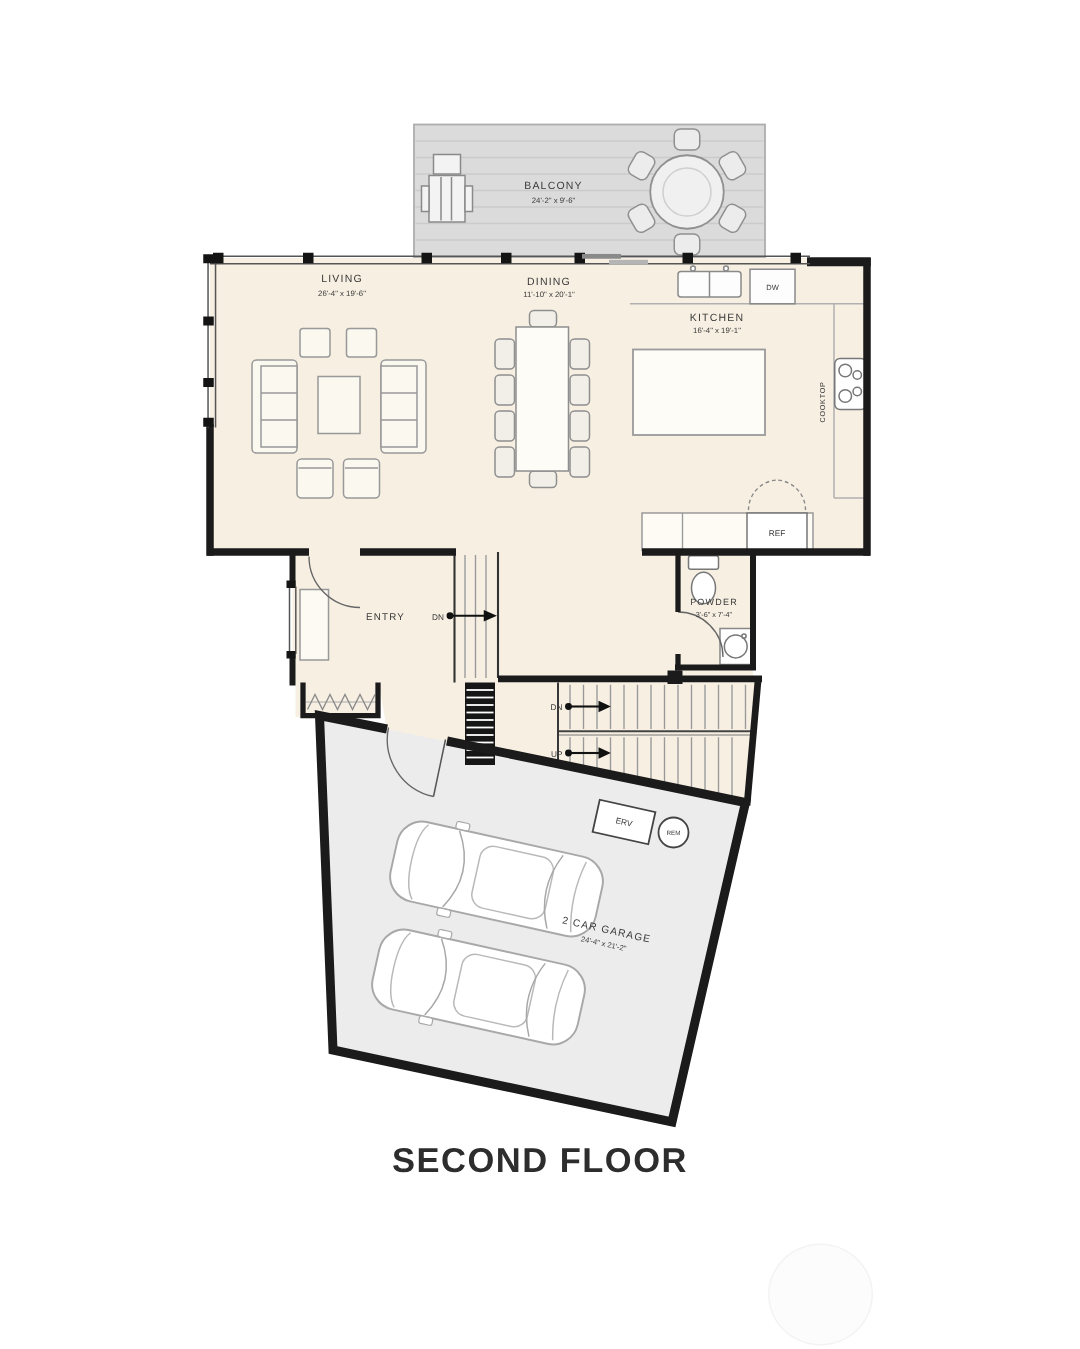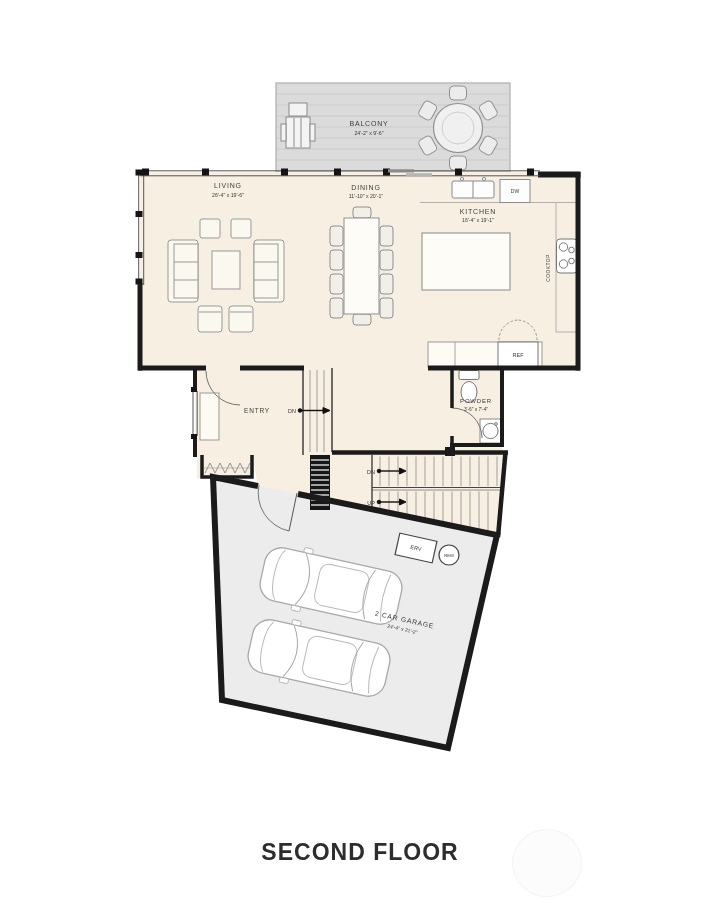--- a/index.html
+++ b/index.html
@@ -8,21 +8,21 @@
     font-family:"Liberation Sans",sans-serif;
   }
   .plan-svg{position:absolute;left:0;top:0;}
   .plan-svg text{
     font-family:"Liberation Sans",sans-serif;
     fill:#3a3a3a;
   }
   .room-name{letter-spacing:0.8px;}
   .room-dims{fill:#6a6a6a;}
   .floor-title{
-    position:absolute;left:0;right:0;top:839px;text-align:center;
+    position:absolute;left:0;right:0;top:760px;text-align:center;
     font-size:23px;font-weight:700;color:#2d2d2d;letter-spacing:1px;
   }
   .watermark{
     position:absolute;left:512px;top:829px;width:68px;height:66px;
     border-radius:50%;background:#fcfcfc;border:1px solid #f3f3f3;
   }
 </style>
 </head>
 <body>
 

